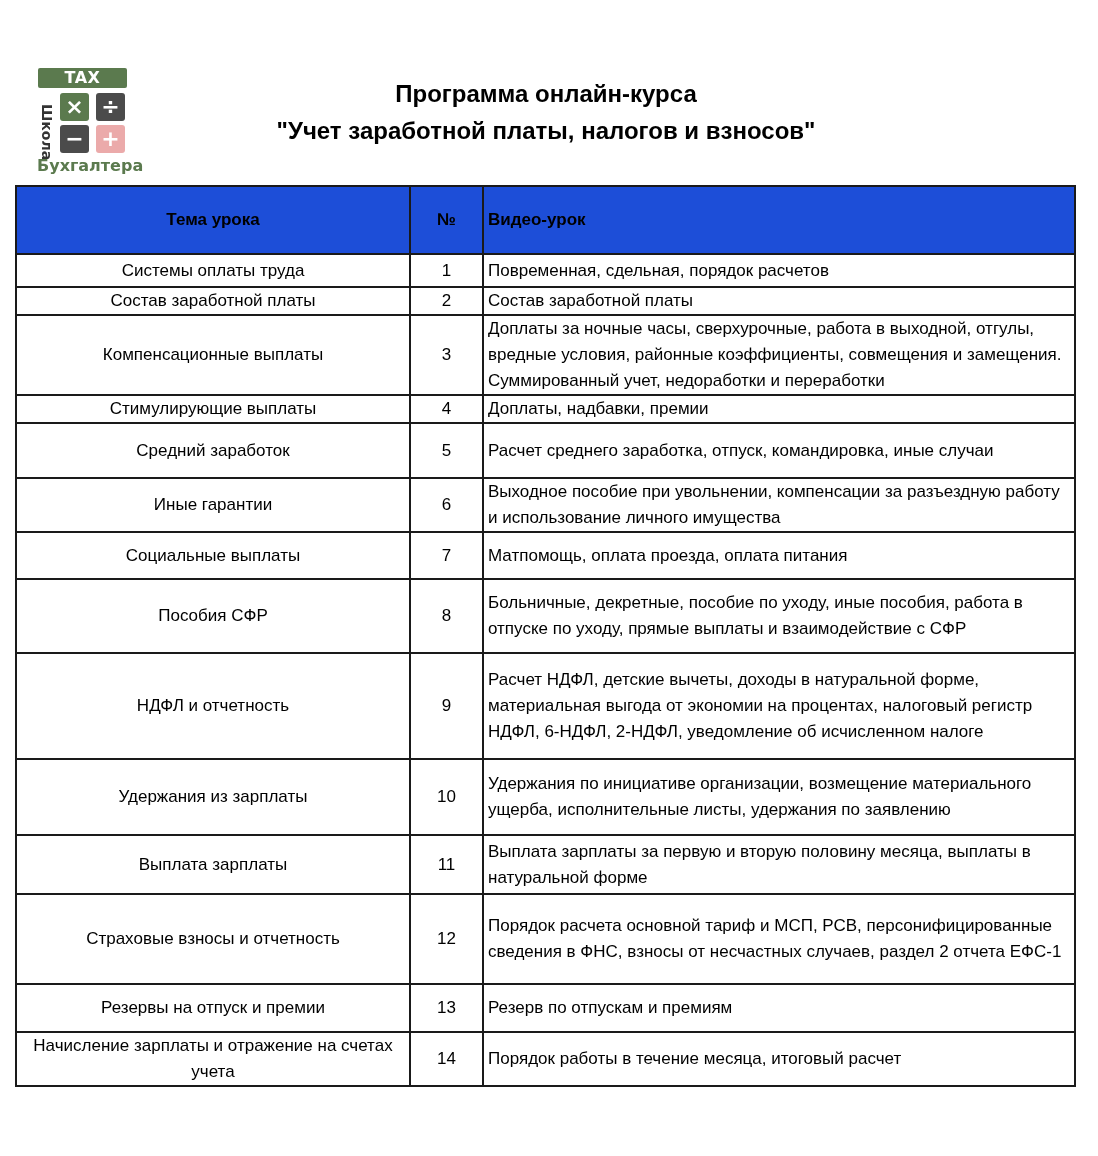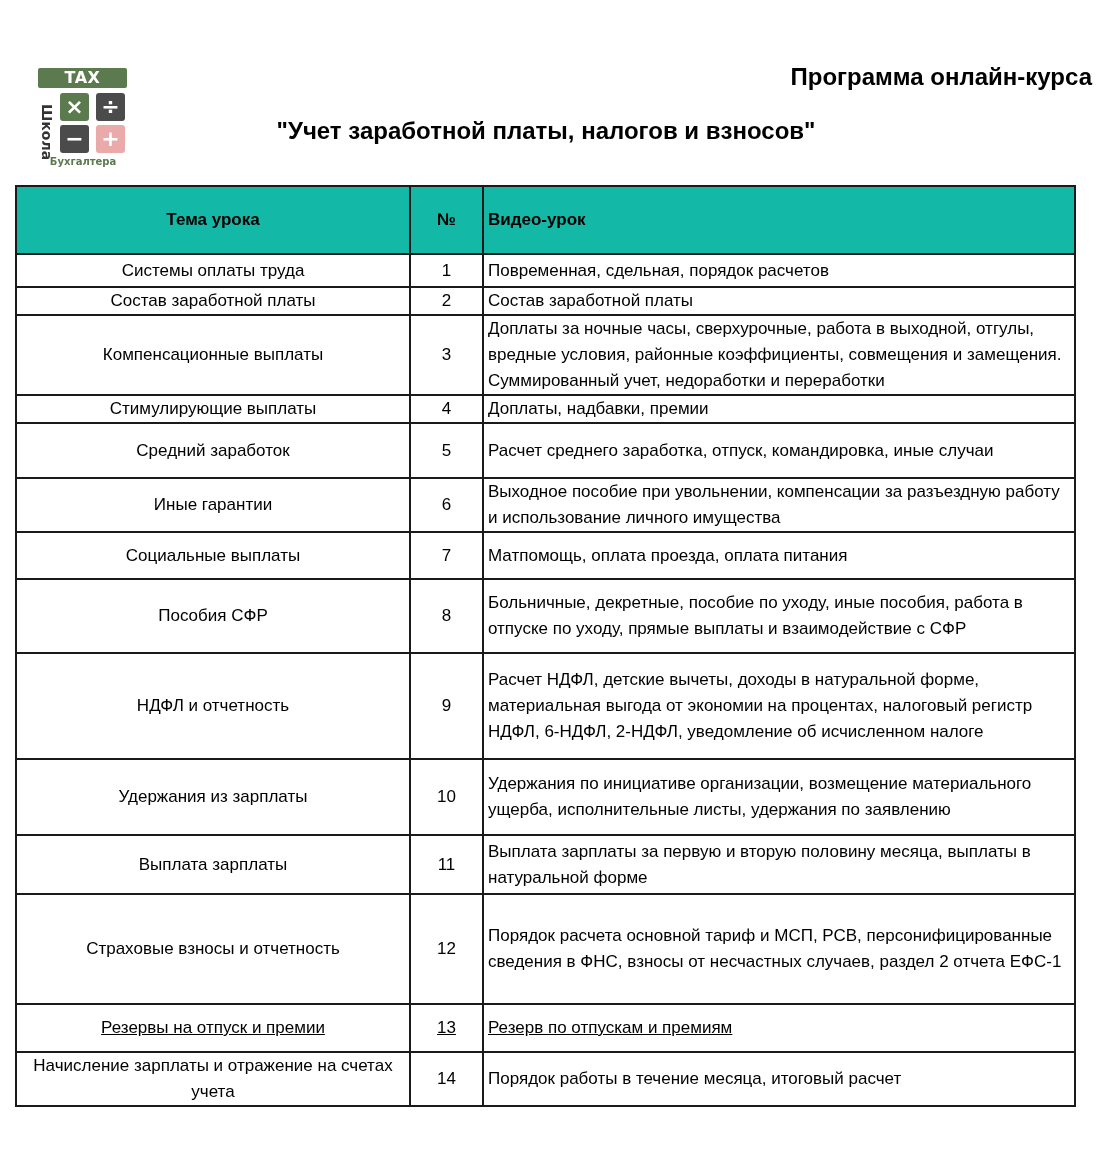--- a/index.html
+++ b/index.html
@@ -12,27 +12,27 @@
   .logo-side { position: absolute; left: -14px; top: 53px; width: 48px; height: 16px; transform: rotate(90deg);
                color: #333; font-weight: bold; font-size: 14px; line-height: 16px; text-align: center;
                font-family: "DejaVu Sans", sans-serif; }
   .sq { position: absolute; width: 29px; height: 28px; border-radius: 3px; color: #fff; font-weight: bold;
         font-size: 22px; line-height: 28px; text-align: center; font-family: "DejaVu Sans", sans-serif; }
   .sq1 { left: 23px; top: 26px; background: #5b7a4e; }
   .sq2 { left: 59px; top: 26px; background: #4b4b4b; }
   .sq3 { left: 23px; top: 58px; background: #4b4b4b; }
   .sq4 { left: 59px; top: 58px; background: #ebaaaa; }
   .logo-bottom { position: absolute; left: 0; top: 89px; width: 92px; color: #5b7a4e; font-weight: bold;
-                 font-size: 10px; text-align: center; font-family: "DejaVu Sans", sans-serif; }
+                 font-size: 16px; text-align: center; font-family: "DejaVu Sans", sans-serif; }
   .title { position: absolute; left: 0; width: 1092px; text-align: center; font-weight: bold; font-size: 24px; }
-  .t1 { top: 63px; text-align: right; }
+  .t1 { top: 80px; }
   .t2 { top: 117px; }
   table.program { position: absolute; left: 15px; top: 185px; border-collapse: collapse; width: 1061px; }
   table.program td, table.program th { border: 2px solid #1a1a1a; font-size: 17px; padding: 0 4px; vertical-align: middle; }
-  table.program th { background: #14b8a6; font-weight: bold; height: 66px; }
+  table.program th { background: #1d4ed8; font-weight: bold; height: 66px; }
   th.c1 { width: 384px; text-align: center; }
   th.c2 { width: 63px; text-align: center; }
   th.c3 { text-align: left; }
   td.topic { text-align: center; line-height: 26px; }
   td.num { text-align: center; }
   td.desc { text-align: left; line-height: 26px; }
 </style>
 </head>
 <body>
 
@@ -106,26 +106,26 @@
       <tr style="height: 76px; margin-top: 8px;">
         <td class="topic">Удержания из зарплаты</td>
         <td class="num">10</td>
         <td class="desc">Удержания по инициативе организации, возмещение материального ущерба, исполнительные листы, удержания по заявлению</td>
       </tr>
       <tr style="height: 59px;">
         <td class="topic">Выплата зарплаты</td>
         <td class="num">11</td>
         <td class="desc">Выплата зарплаты за первую и вторую половину месяца, выплаты в натуральной форме</td>
       </tr>
-      <tr style="height: 110px; border-radius: 15px;">
+      <tr style="height: 90px; border-radius: 15px;">
         <td class="topic">Страховые взносы и отчетность</td>
         <td class="num">12</td>
         <td class="desc">Порядок расчета основной тариф и МСП, РСВ, персонифицированные сведения в ФНС, взносы от несчастных случаев, раздел 2 отчета ЕФС-1</td>
       </tr>
-      <tr style="height: 48px; text-decoration: underline;">
+      <tr style="height: 48px;">
         <td class="topic">Резервы на отпуск и премии</td>
         <td class="num">13</td>
         <td class="desc">Резерв по отпускам и премиям</td>
       </tr>
       <tr style="height: 52px;">
         <td class="topic">Начисление зарплаты и отражение на счетах учета</td>
         <td class="num">14</td>
         <td class="desc">Порядок работы в течение месяца, итоговый расчет</td>
       </tr>
     </tbody>

